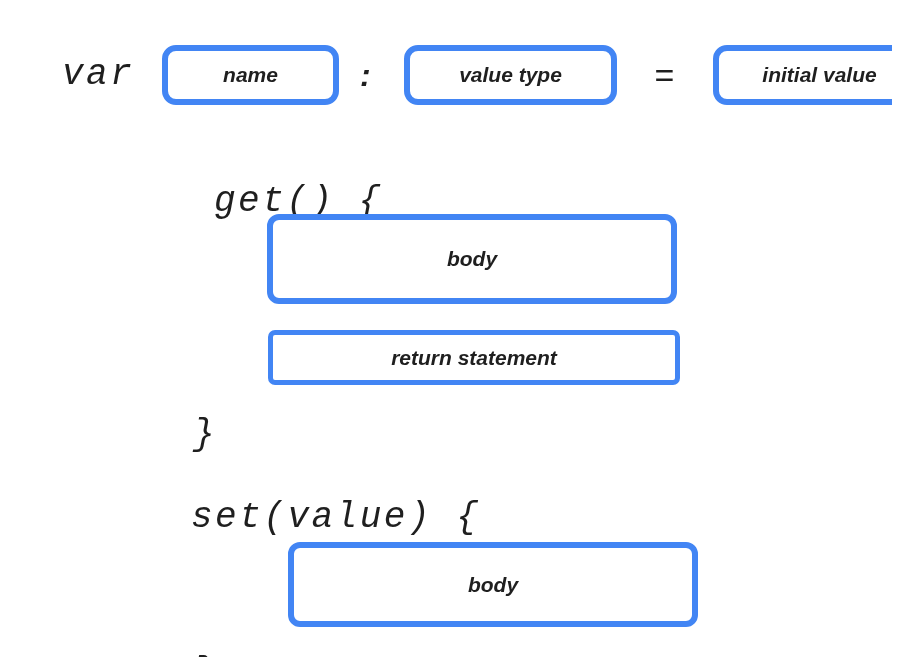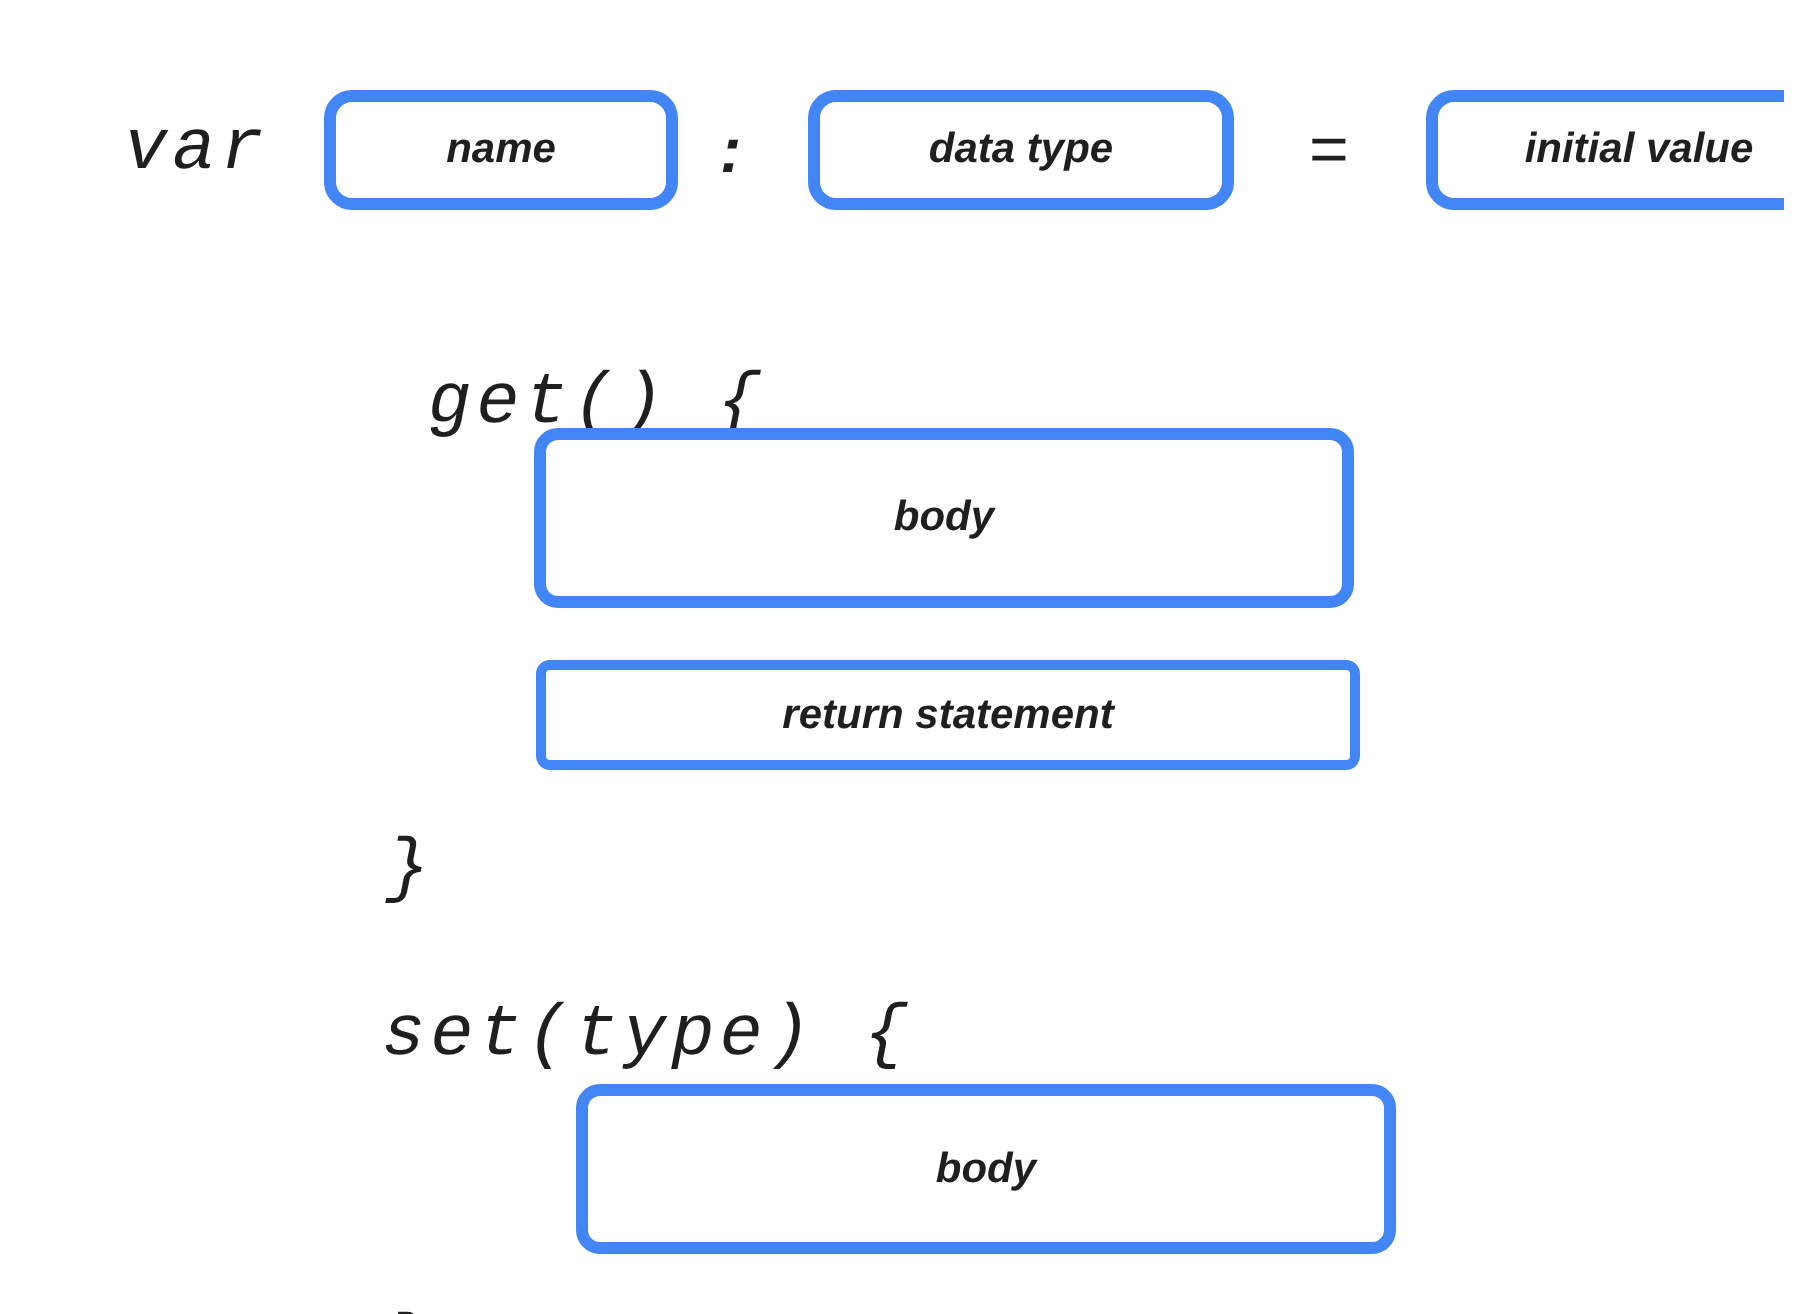--- a/index.html
+++ b/index.html
@@ -76,42 +76,42 @@
 
   <div class="code kw-var">var</div>
 
   <div class="slot slot-name">
     <span class="slot-label">name</span>
   </div>
 
   <div class="punct punct-colon colon">:</div>
 
   <div class="slot slot-datatype">
-    <span class="slot-label">data type</span>
+    <span class="slot-label">value type</span>
   </div>
 
   <div class="punct punct-equals equals">=</div>
 
   <div class="slot slot-initial">
     <span class="slot-label">initial value</span>
   </div>
 
   <div class="code get-open">get() {</div>
 
   <div class="slot slot-body1">
     <span class="slot-label">body</span>
   </div>
 
   <div class="slot slot-return">
     <span class="slot-label">return statement</span>
   </div>
 
   <div class="code get-close">}</div>
 
-  <div class="code set-open">set(type) {</div>
+  <div class="code set-open">set(value) {</div>
 
   <div class="slot slot-body2">
     <span class="slot-label">body</span>
   </div>
 
   <div class="code set-close">}</div>
 
 </div>
 
 </body></html>

